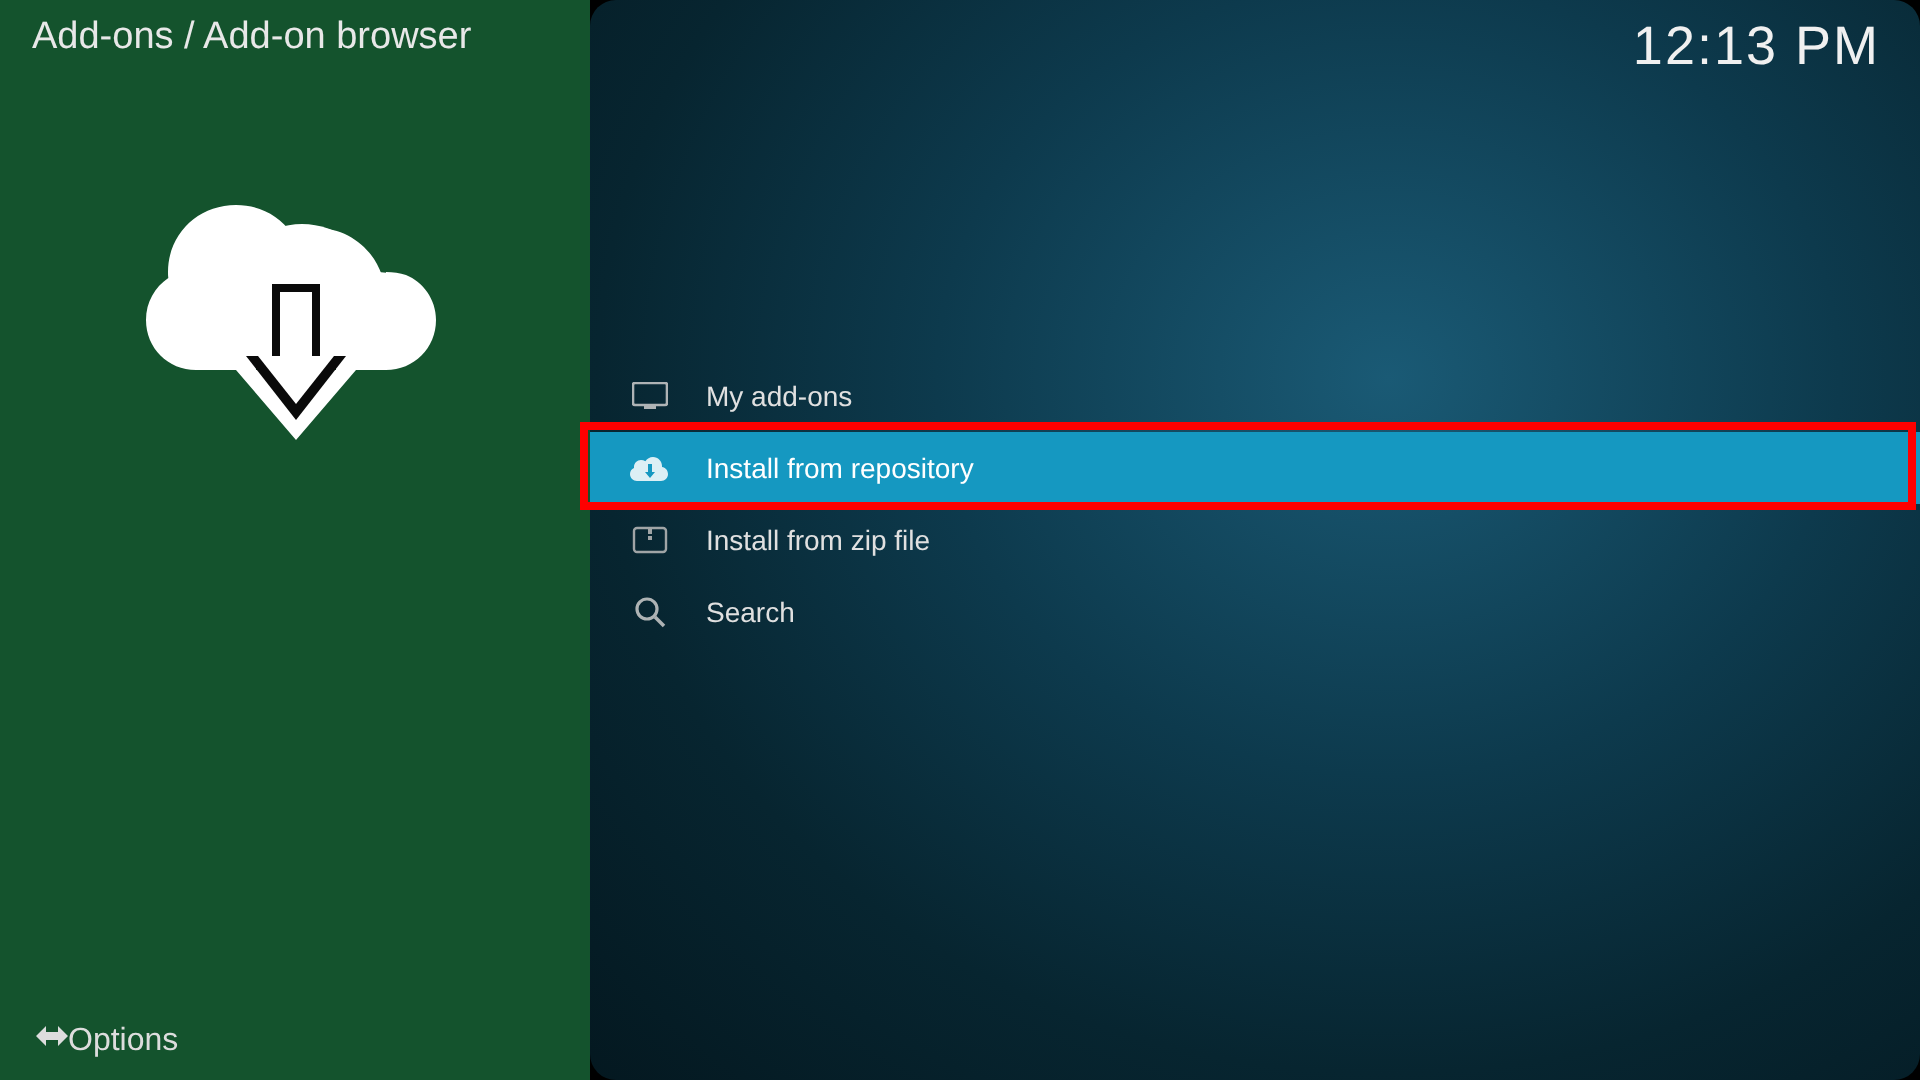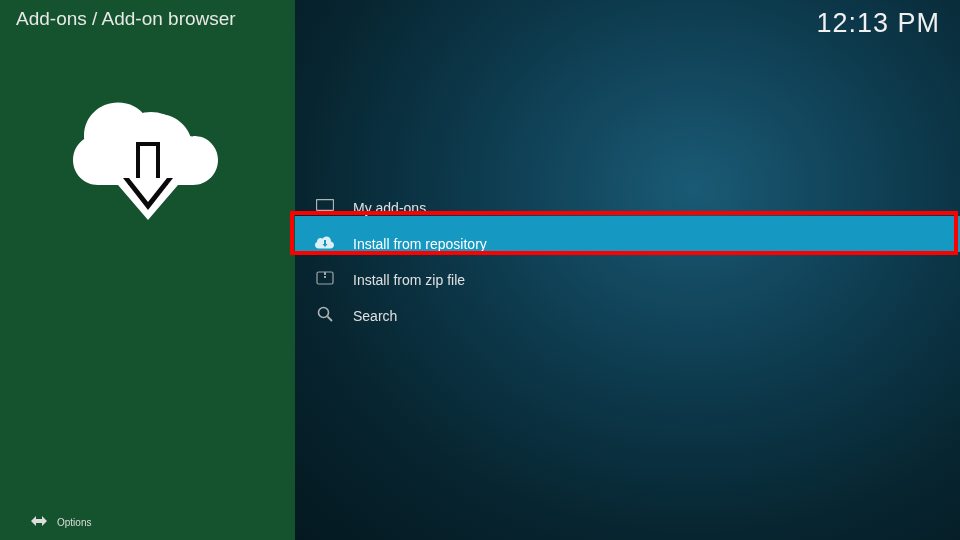--- a/index.html
+++ b/index.html
@@ -31,53 +31,53 @@
     }
     .sidebar-icon {
       position: absolute;
       top: 100px;
       left: 50%;
       transform: translateX(-50%);
     }
     .options-bar {
       position: absolute;
       bottom: 0;
-      left: 17px;
+      left: 4px;
       width: 100%;
       padding: 10px 14px;
       display: flex;
       align-items: center;
-      gap: 10px;
-      font-size: 10px;
+      font-size: 16px;
       color: #ddd;
     }
     .main {
       flex: 1;
       height: 100%;
       background: radial-gradient(ellipse at 60% 35%, #1a5a75 0%, #0d3a4d 40%, #072530 70%, #041820 100%);
       position: relative;
+      border-radius: 13px;
     }
     .clock {
       position: absolute;
       top: 8px;
       right: 20px;
       font-size: 27px;
       font-weight: 300;
       color: #f0f0f0;
       letter-spacing: 1px;
     }
     .menu {
       position: absolute;
       top: 180px;
       left: 0;
       right: 0;
     }
     .menu-item {
       display: flex;
-      align-items: flex-end;
+      align-items: center;
       height: 36px;
       padding-left: 20px;
       gap: 18px;
       font-size: 14px;
       color: #e0e0e0;
       cursor: pointer;
     }
     .menu-item.selected {
       background: #1598c1;
       color: #fff;

